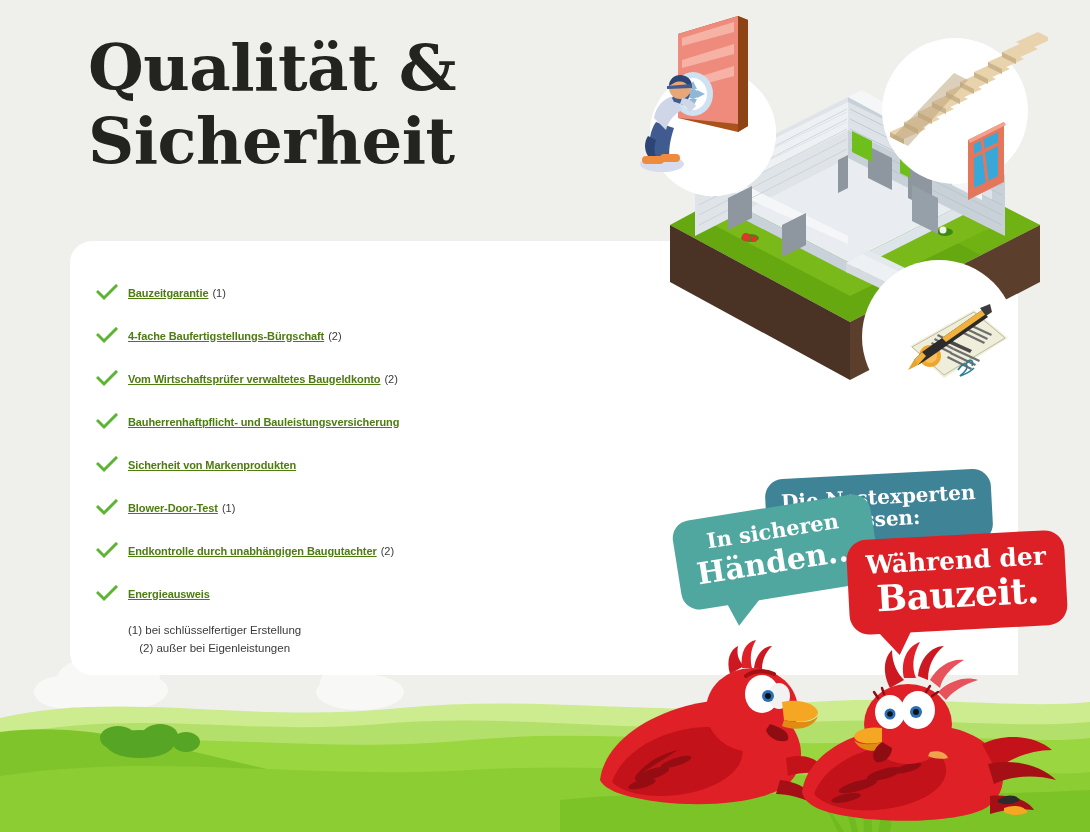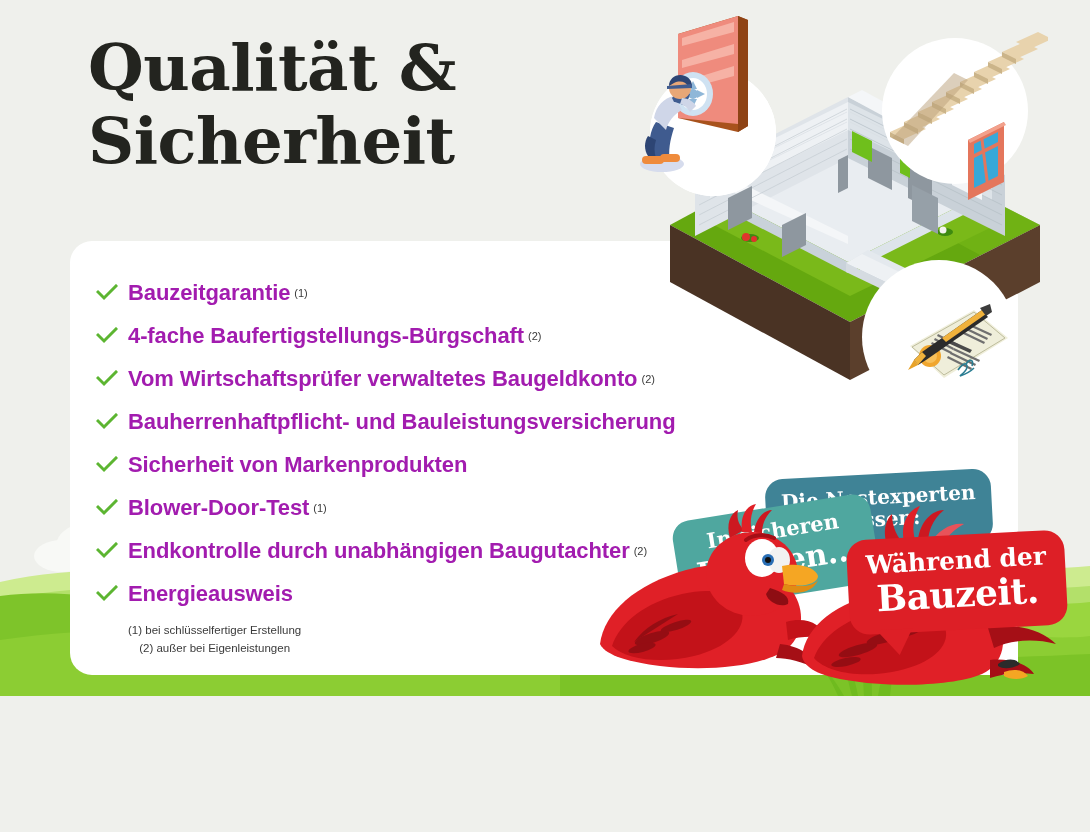--- a/index.html
+++ b/index.html
@@ -7,21 +7,21 @@
   html, body {
     width: 1090px; height: 832px;
     overflow: hidden;
   }
   body {
     position: relative;
     background: #eff0ec;
     font-family: "Liberation Sans", sans-serif;
     -webkit-font-smoothing: antialiased;
   }
-  #stage { position: absolute; inset: 0; width: 1090px; height: 696px; overflow: hidden; }
+  #stage { position: absolute; inset: 0; width: 1090px; height: 832px; overflow: hidden; }
 
   
   .landscape { position: absolute; left: 0; bottom: 0; width: 1090px; height: 200px; overflow: hidden; }
 
   
   .headline {
     position: absolute; left: 88px; top: 32px;
     font-family: "DejaVu Serif", serif;
     font-weight: bold;
     font-size: 64px;
@@ -43,25 +43,26 @@
   .list { position: absolute; left: 96px; top: 271px; width: 720px; }
   .list-item {
     position: relative;
     height: 43px;
     display: flex;
     align-items: center;
   }
   .check { width: 32px; flex: 0 0 32px; display: flex; align-items: center; }
   .check svg { display: block; }
   .item-text {
-    font-size: 22px;
+    font-size: 11px;
     font-weight: bold;
-    color: #a21caf;
+    color: #4d7c0f;
     letter-spacing: -0.1px;
     white-space: nowrap;
+    text-decoration: underline;
   }
   .item-note {
     font-size: 11px;
     font-weight: normal;
     color: #3a3a3a;
     margin-left: 4px;
   }
   .footnotes {
     position: absolute; left: 128px; top: 622px;
     font-size: 11.5px; line-height: 1.55; color: #3a3a3a;

